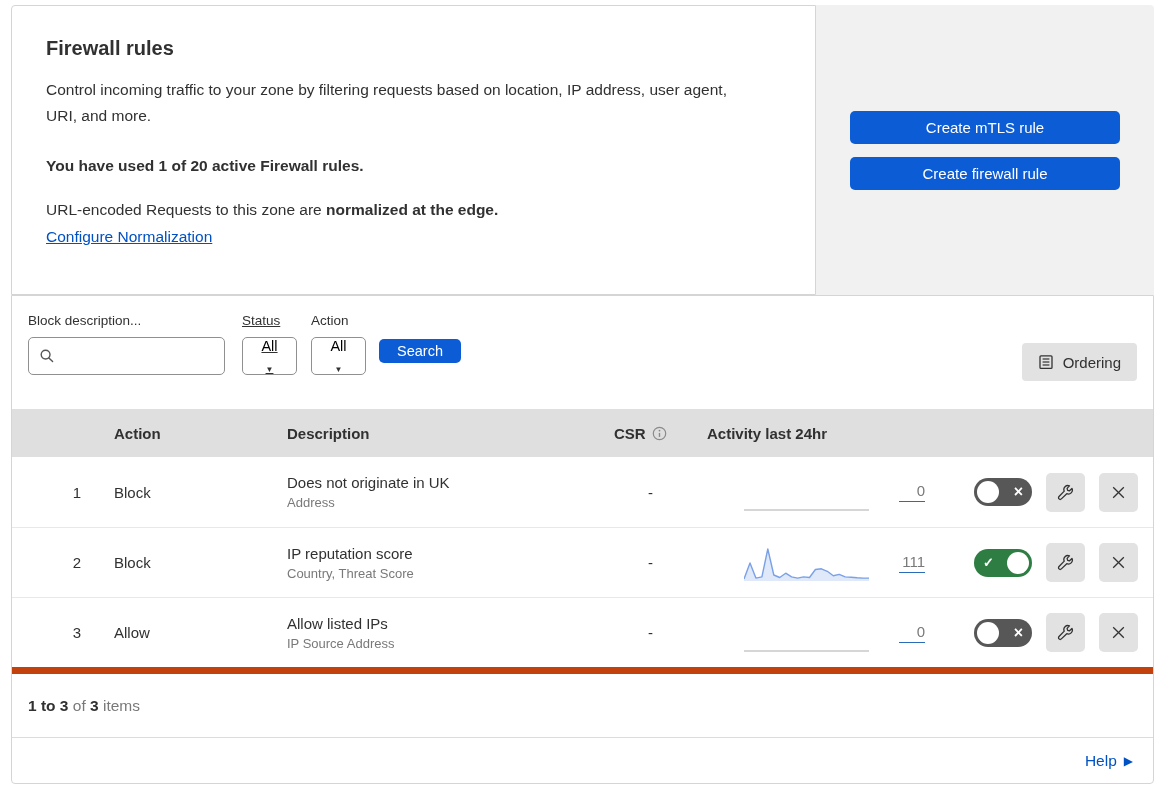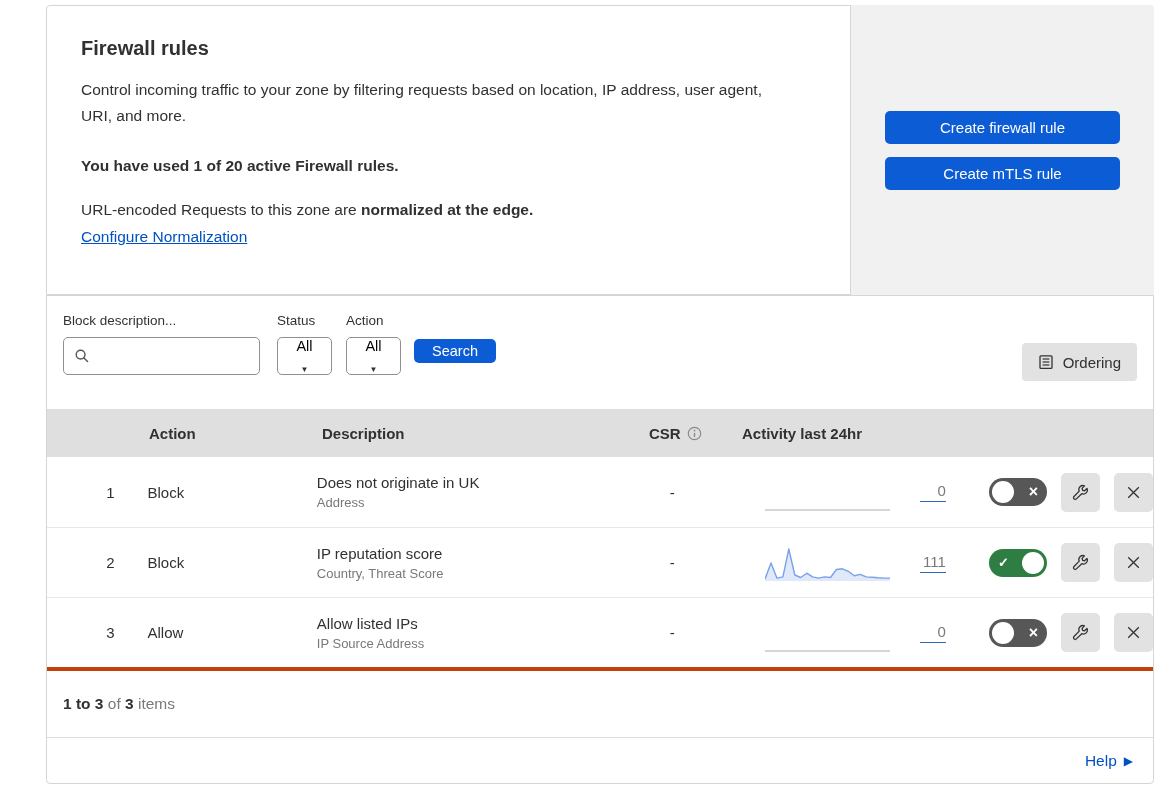--- a/index.html
+++ b/index.html
@@ -2,21 +2,21 @@
 <html><head>
 <meta charset="utf-8">
 <style>
   * { box-sizing: border-box; margin: 0; padding: 0; }
   html, body {
     width: 1161px; height: 791px; overflow: hidden;
     background: #ffffff;
     font-family: "Liberation Sans", sans-serif;
     color: #313131;
   }
-  .page { padding: 5px 7px 0 22px; margin-left: 24px; }
+  .page { padding: 5px 7px 0 11px; }
 
   
   .top-section { display: flex; height: 290px; }
   .intro-card {
     width: 805px; background: #fff;
     border: 1px solid #d5d5d5; border-radius: 4px 0 0 0;
     padding: 31px 40px 0 34px;
   }
   .intro-title { font-size: 20px; font-weight: 600; margin-bottom: 17px; }
   .intro-desc { font-size: 15.5px; line-height: 1.68; max-width: 712px; }
@@ -55,21 +55,21 @@
   .search-box input {
     border: none; outline: none; flex: 1; font-size: 14px; margin-left: 6px;
     font-family: "Liberation Sans", sans-serif; background: transparent; min-width: 0;
   }
   .select-box {
     width: 55px; height: 38px; border: 1px solid #909090; border-radius: 5px;
     background: #fff; display: flex; align-items: center; justify-content: space-between;
     gap: 5px; font-size: 14.5px; cursor: pointer; font-family: "Liberation Sans", sans-serif; flex-direction: column;
   }
   .caret { font-size: 8px; color: #313131; line-height: 1; }
-  .gap17 { margin-left: 17px; }
+  .gap17 { margin-left: 17px; text-decoration: underline; }
   .gap14 { margin-left: 14px; }
   .btn-search {
     margin-left: 13px; margin-top: 26px; width: 82px; height: 24px;
     border: none; border-radius: 5px; background: #0b5cd5; color: #fff;
     font-size: 14.5px; cursor: pointer; font-family: "Liberation Sans", sans-serif;
   }
   .btn-ordering {
     position: absolute; right: 16px; top: 47px; height: 38px;
     padding: 0 16px; border: none; border-radius: 4px; background: #e2e2e2;
     font-size: 15px; color: #313131; display: flex; align-items: center; gap: 9px;
@@ -120,21 +120,21 @@
   .tg-x { right: 9px; font-size: 16px; }
   .tg-check { left: 9px; font-size: 13px; }
 
   .icon-btn {
     width: 39px; height: 39px; border: none; border-radius: 5px; background: #e2e2e2;
     display: flex; align-items: center; justify-content: center; cursor: pointer; flex: 0 0 auto;
   }
 
   
   .t-footer {
-    height: 70px; border-top: 4px solid #c2410c; display: flex; align-items: center;
+    height: 70px; border-top: 7px solid #c2410c; display: flex; align-items: center;
     padding-left: 16px; font-size: 15.5px; color: #797979;
   }
   .t-footer b { color: #313131; font-weight: 700; }
   .t-footer span { white-space: pre; }
   .help-bar {
     height: 46px; border-top: 1px solid #dcdcdc; display: flex;
     align-items: center; justify-content: flex-end; padding-right: 20px;
   }
   .help-link {
     color: #0051c3; font-size: 15.5px; text-decoration: none; cursor: pointer;
@@ -150,22 +150,22 @@
 
   <div class="top-section">
     <div class="intro-card">
       <div class="intro-title">Firewall rules</div>
       <div class="intro-desc">Control incoming traffic to your zone by filtering requests based on location, IP address, user agent, URI, and more.</div>
       <div class="intro-usage">You have used 1 of 20 active Firewall rules.</div>
       <div class="intro-norm"><span>URL-encoded Requests to this zone are </span><b>normalized at the edge.</b></div>
       <a class="intro-link">Configure Normalization</a>
     </div>
     <div class="cta-panel">
+      <button class="btn-primary">Create mTLS rule</button>
       <button class="btn-primary">Create firewall rule</button>
-      <button class="btn-primary">Create mTLS rule</button>
     </div>
   </div>
 
   <div class="main-card">
 
     <div class="filter-bar">
       <div class="fgroup">
         <div class="flabel">Block description...</div>
         <div class="search-box">
           <span>

